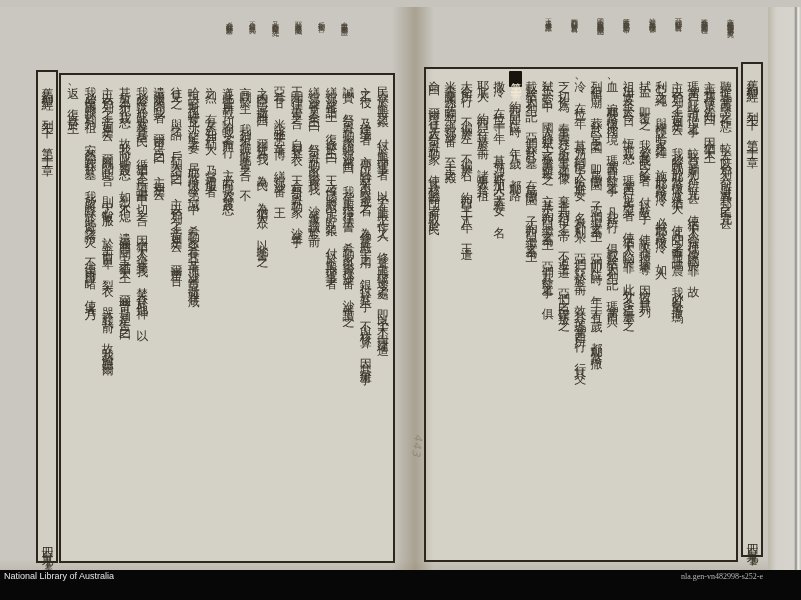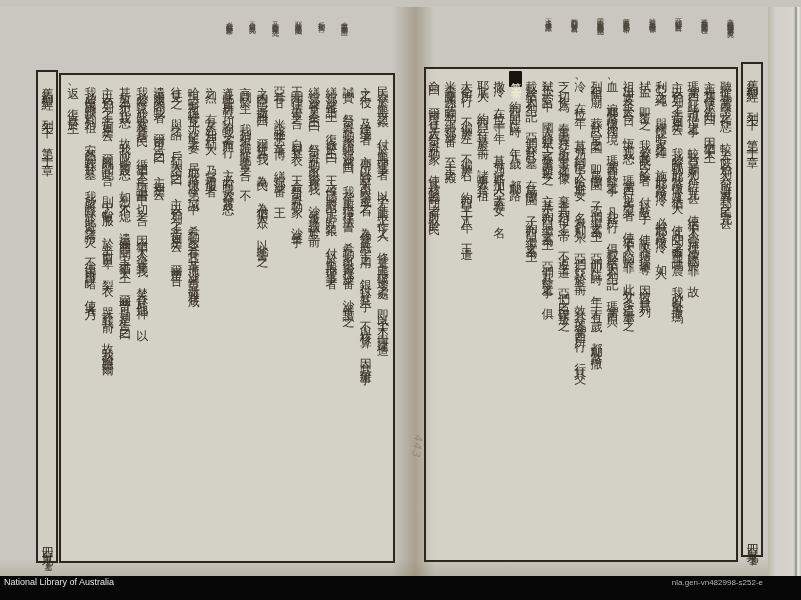--- a/index.html
+++ b/index.html
@@ -52,25 +52,25 @@
   .annots-right{left:428px;top:7px;width:306px;height:54px;gap:17px;}
   .annots-left{left:80px;top:10px;width:268px;height:52px;gap:14px;justify-content:flex-start;}
   .annot{writing-mode:vertical-rl;text-orientation:upright;font-size:7px;line-height:9px;
     letter-spacing:1px;color:#4a4336;max-height:52px;}
 
   
   .pencil{position:absolute;left:405px;top:434px;color:#857a66;font-size:11px;
     font-style:italic;opacity:.65;transform:rotate(97deg);letter-spacing:1px;}
 
   
-  .bar{position:absolute;left:0;bottom:0;width:801px;height:24px;background:#070707;}
+  .bar{position:absolute;left:0;bottom:0;width:801px;height:30px;background:#070707;}
   .bar .lib{position:absolute;left:4px;top:1px;font-size:9px;color:#e6e6e6;
     font-family:"Liberation Sans",sans-serif;}
   .bar .id{position:absolute;right:38px;top:2px;font-size:8px;color:#b5b5b5;
-    font-family:Liberation Sans, sans-serif;}
+    font-family:Liberation Serif, serif;}
 </style>
 </head>
 <body>
 
 <div id="stage">
 
   <div class="paper">
     <div class="gutter"></div>
 
     <div class="annots annots-left" id="annots-left">

